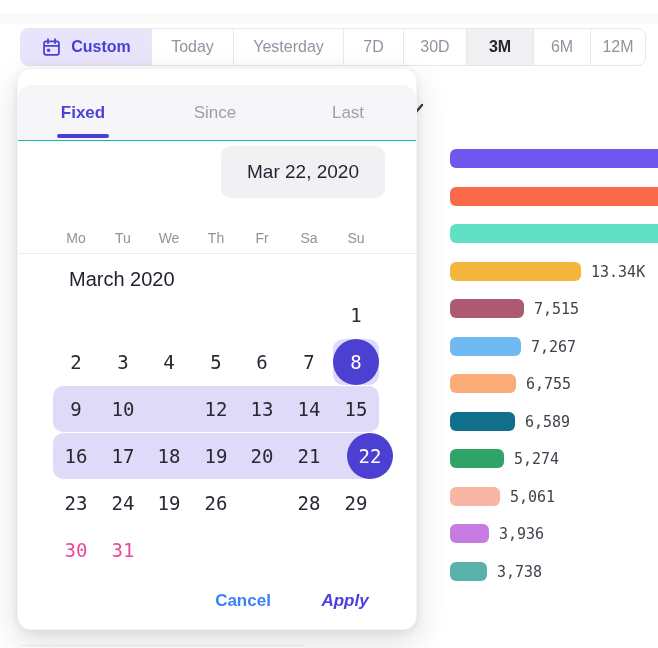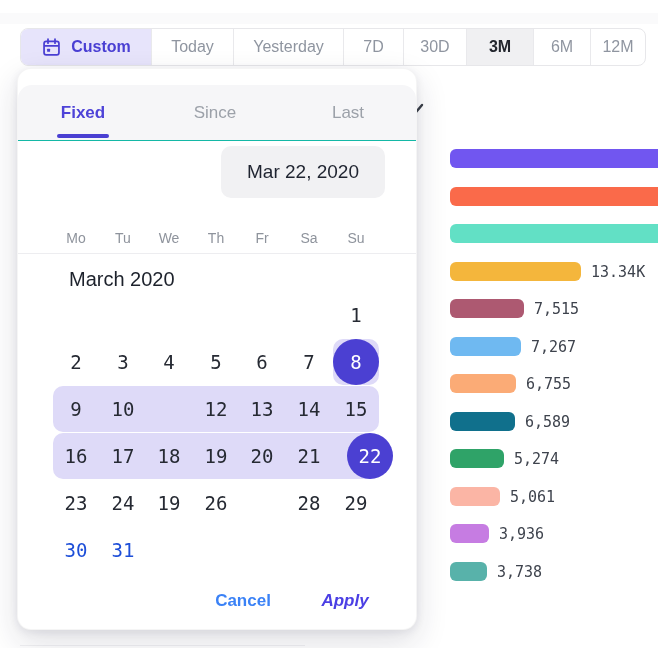--- a/index.html
+++ b/index.html
@@ -73,21 +73,21 @@
   }
   .weekday-divider { position:absolute; left:0; top:184px; width:100%; height:1px; background:#ededf0; }
   .month-title { position:absolute; left:51px; top:199px; font-size:20px; color:#1d222c; }
 
   .range-pill { position:absolute; background:#dedaf8; border-radius:10px; width:326px; height:46px; left:35px; }
   .start-pill { position:absolute; background:#dedaf8; border-radius:10px; width:46px; height:46px; left:315px; top:270px; }
   .day {
     position:absolute; width:46px; height:46px; display:flex; align-items:center; justify-content:center;
     font-family:"DejaVu Sans Mono", monospace; font-size:19px; color:#262a33; cursor:pointer;
   }
-  .day.muted { color:#1d4ed8; cursor:default; }
+  .day.muted { color:#ec4899; cursor:default; }
   .day.picked { background:#4b40d2; border-radius:50%; color:#ffffff; }
 
   .footer-btn {
     position:absolute; top:516px; height:32px; line-height:32px;
     font-size:17px; font-weight:700; cursor:pointer; text-align:center;
   }
   .cancel { left:185px; width:80px; color:#3b82f6; }
   .apply  { left:290px; width:74px; color:#4b3fe4;font-style:italic; }
 
   .bottom-line { position:absolute; left:20px; top:645px; width:285px; height:1px; background:#f1f1f3; }

